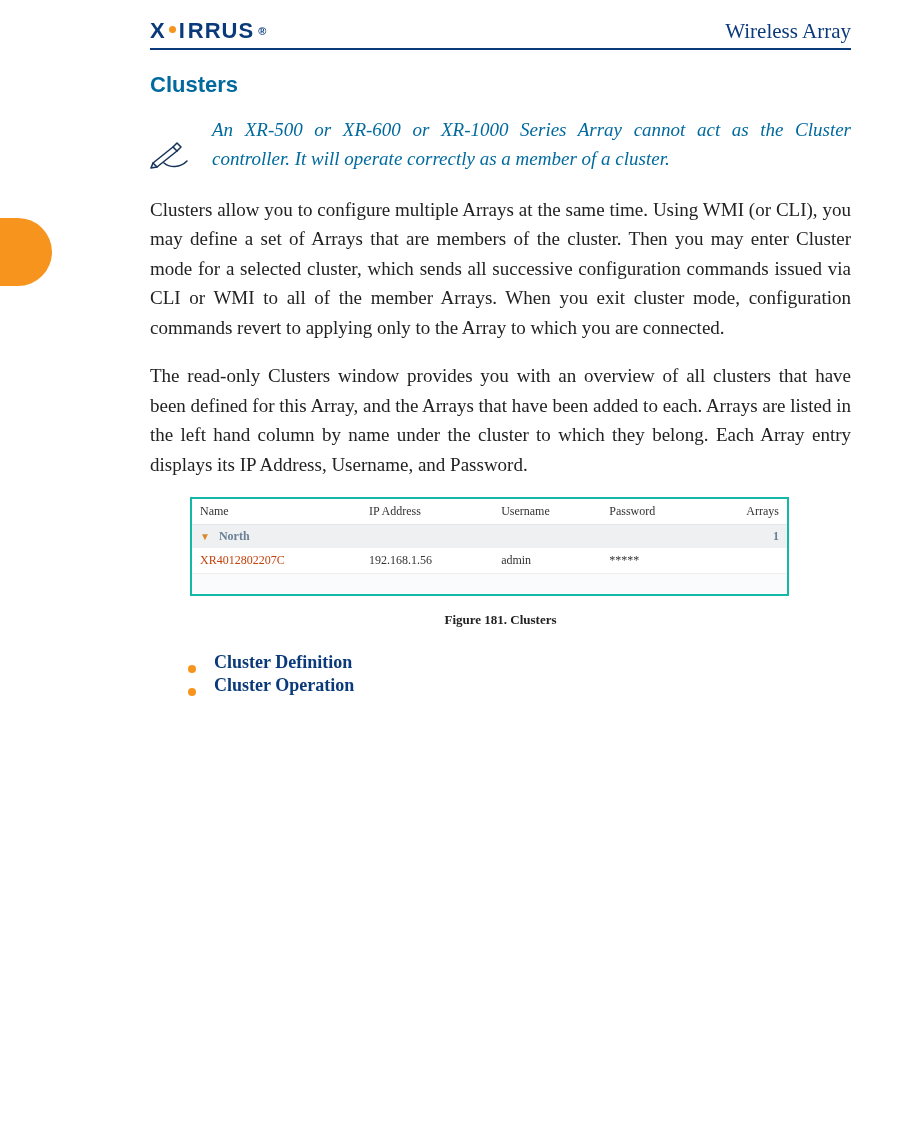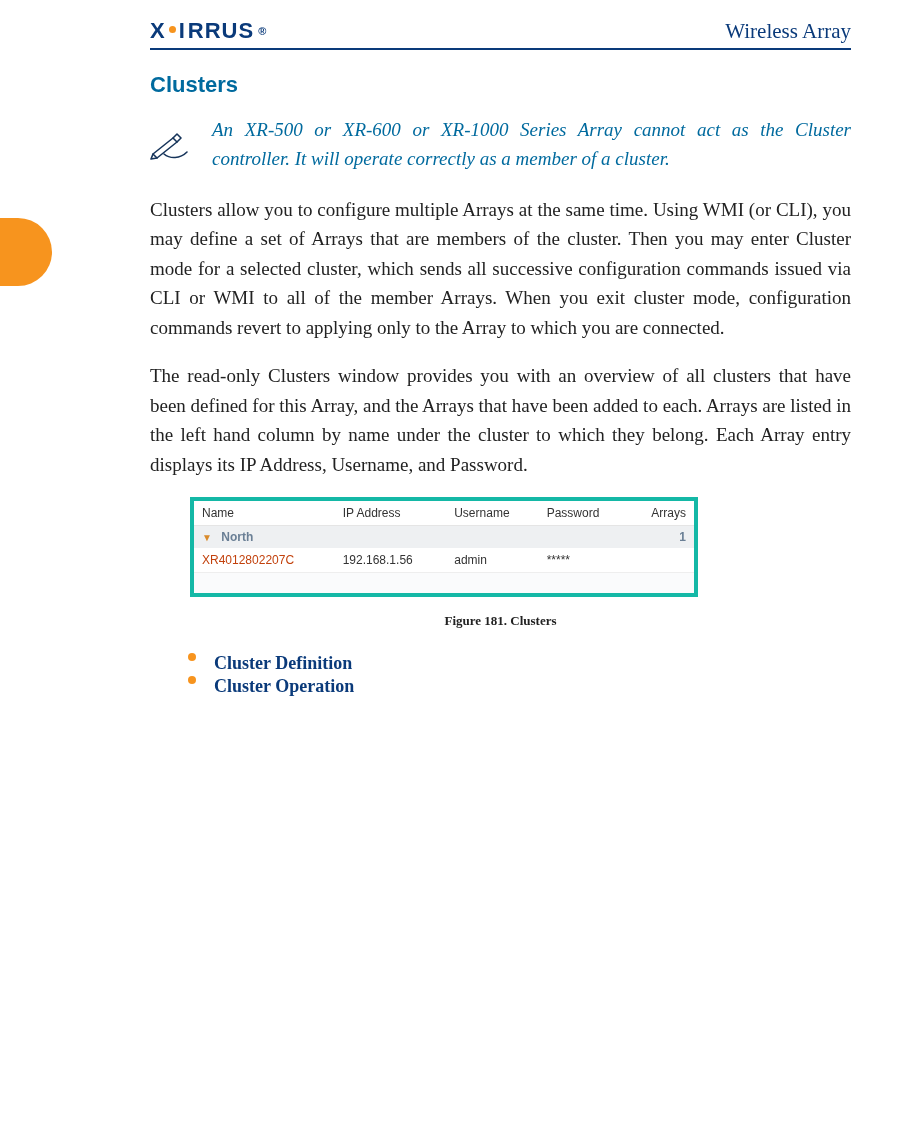--- a/index.html
+++ b/index.html
@@ -60,21 +60,21 @@
     width: 52px;
     height: 68px;
     background: #f7941e;
     border-top-right-radius: 36px;
     border-bottom-right-radius: 36px;
   }
   .note-row {
     display: flex;
     gap: 22px;
     margin-bottom: 22px;
-    align-items: center;
+    align-items: flex-end;
   }
   .pencil-icon {
     flex: 0 0 auto;
     margin-top: 6px;
     color: #16345a;
   }
   .note-text {
     color: #006a9e;
     font-style: italic;
     font-size: 19px;
@@ -84,24 +84,24 @@
   .body-text {
     font-size: 19px;
     line-height: 1.55;
     text-align: justify;
     margin-bottom: 14px;
   }
   .figure-wrap {
     margin: 18px 0 4px 40px;
   }
   .fig-table {
-    width: 508px;
-    border: 4px solid #14b8a6;
+    width: 599px;
+    border: 2px solid #14b8a6;
     border-collapse: collapse;
-    font-family: Liberation Sans, sans-serif;
+    font-family: Liberation Serif, serif;
     font-size: 12px;
     color: #222;
   }
   .fig-table th {
     text-align: left;
     font-weight: 400;
     padding: 5px 8px;
     background: #fff;
     border-bottom: 1px solid #e5e5e5;
     color: #333;
@@ -135,21 +135,21 @@
     font-weight: bold;
   }
   .topics-list {
     list-style: none;
     padding-left: 38px;
     margin: 8px 0 0 0;
   }
   .topics-list li {
     margin: 2px 0;
     display: flex;
-    align-items: flex-start;
+    align-items: flex-end;
     gap: 18px;
   }
   .bullet {
     width: 8px; height: 8px;
     border-radius: 50%;
     background: #f7941e;
     display: inline-block;
     flex: 0 0 auto;
   }
   .topic-link {

